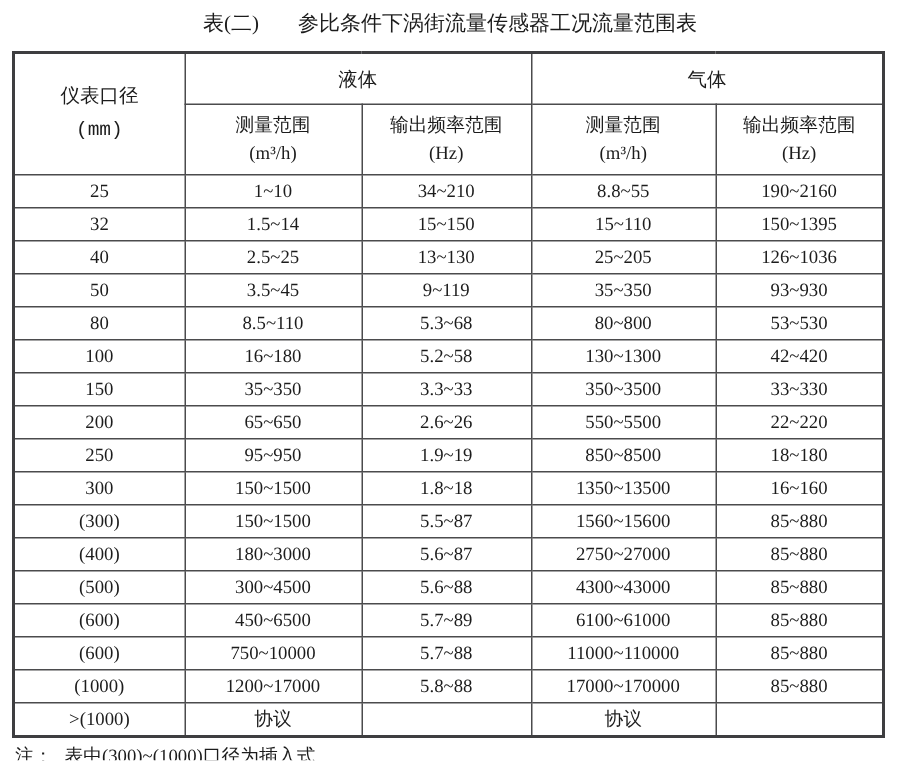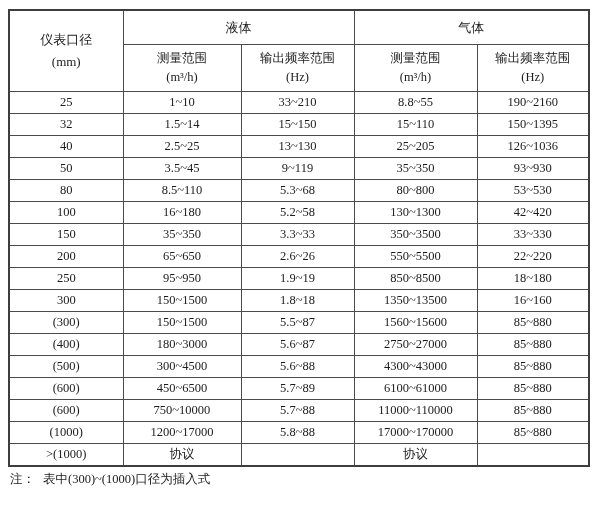--- a/index.html
+++ b/index.html
@@ -29,34 +29,37 @@
     border: 1px solid #4b4b4d;
     text-align: center;
     vertical-align: middle;
     font-weight: normal;
     padding: 0;
     overflow: hidden;
     white-space: nowrap;
   }
   tr.hdr-top th { height: 33px; font-size: 13px; }
   tr.hdr-sub th { height: 46px; font-size: 12.5px; line-height: 1.55; margin-left: 24px; }
-  th.diam { font-size: 13px; line-height: 1.7; }
+  th.diam { font-size: 13px; line-height: 1.7; font-family: Liberation Mono, monospace; }
   tbody td { height: 21px; font-size: 12.5px; }
   .note {
     margin: 4px 0 0 10px;
     font-size: 12.5px;
     white-space: nowrap;
   }
   .note .sp { display: inline-block; width: 8px; }
 </style>
 </head>
 <body>
 
 <div class="page">
 
+  <div class="title">
+    <span>表(二)</span><span class="gap"></span><span>参比条件下涡街流量传感器工况流量范围表</span>
+  </div>
 
   <table class="flow">
     <colgroup>
       <col style="width:114px">
       <col style="width:118px">
       <col style="width:113px">
       <col style="width:123px">
       <col style="width:112px">
     </colgroup>
     <thead>
@@ -84,21 +87,21 @@
         <th>
           <div>输出频率范围</div>
           <div>(Hz)</div>
         </th>
       </tr>
     </thead>
     <tbody id="table-body">
         <tr>
           <td>25</td>
           <td>1~10</td>
-          <td>33~210</td>
+          <td>34~210</td>
           <td>8.8~55</td>
           <td>190~2160</td>
         </tr>
         <tr>
           <td>32</td>
           <td>1.5~14</td>
           <td>15~150</td>
           <td>15~110</td>
           <td>150~1395</td>
         </tr>

